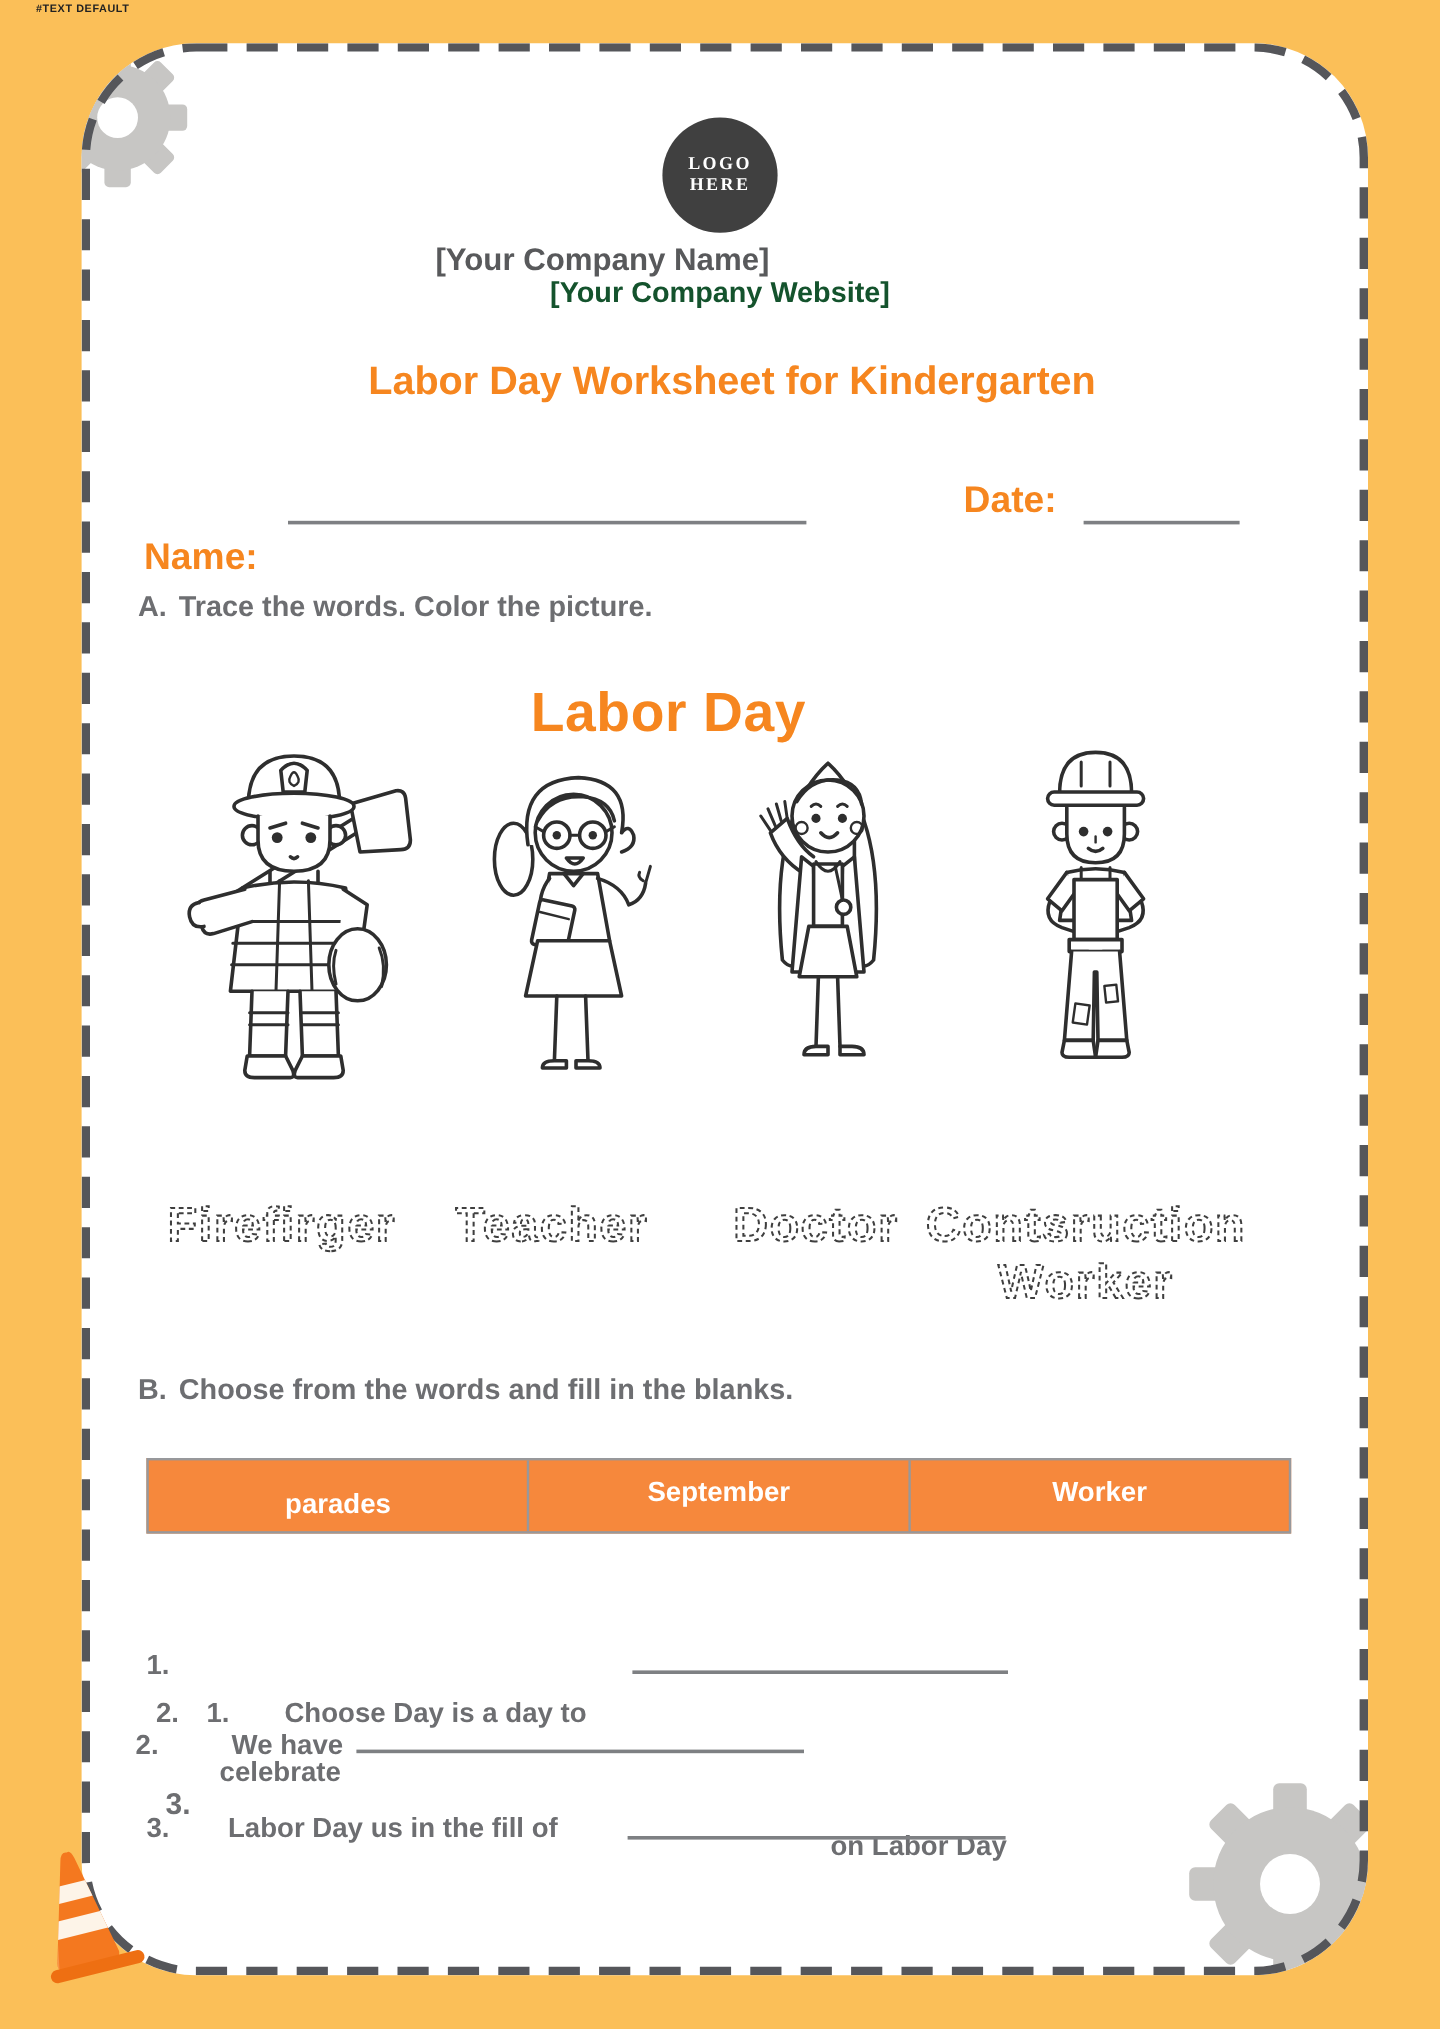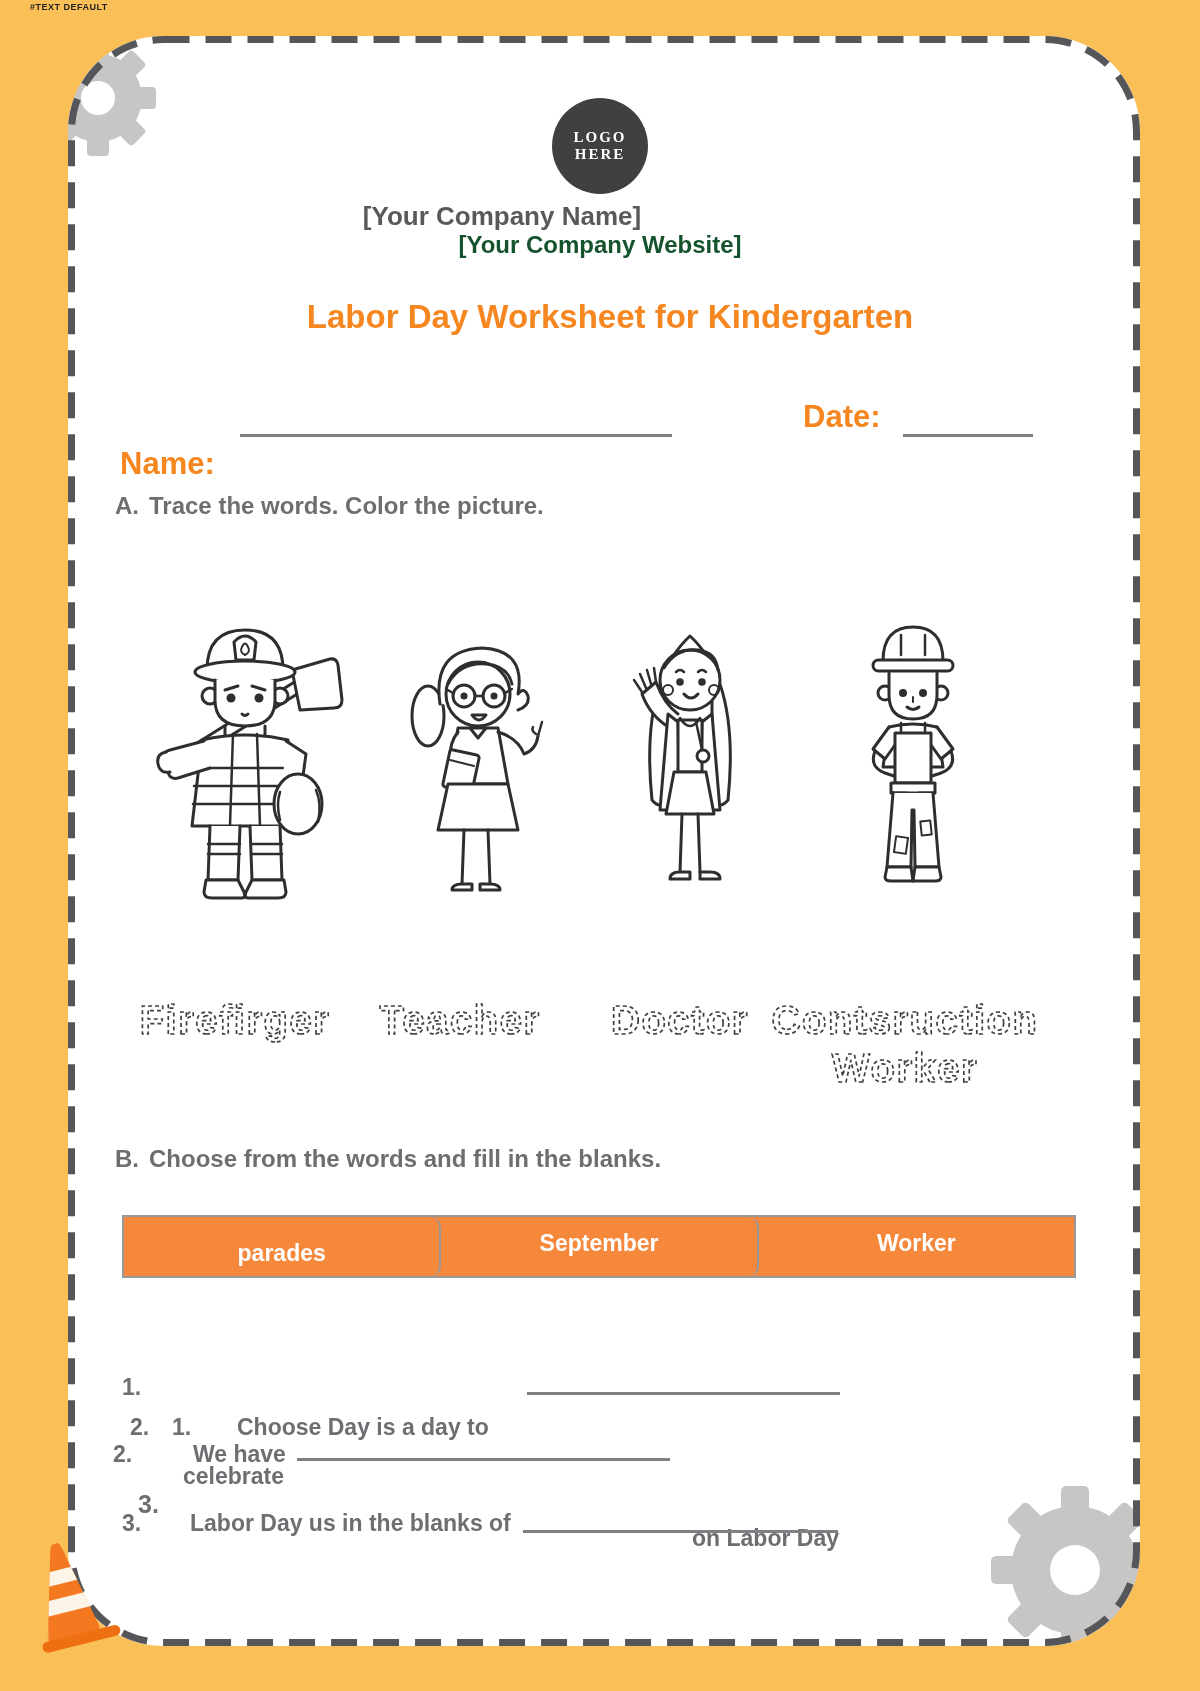--- a/index.html
+++ b/index.html
@@ -41,21 +41,21 @@
   .figure{position:absolute;}
   .fig-stroke{stroke:#2e2e2e;stroke-width:3;fill:none;stroke-linecap:round;stroke-linejoin:round;}
 
   .trace-svg{position:absolute;left:0;top:986px;width:1200px;height:110px;}
   .trace-word{font-family:"Liberation Sans",sans-serif;font-size:40px;font-weight:bold;letter-spacing:1.5px;
     fill:none;stroke:#3f3f3f;stroke-width:1.7;stroke-dasharray:4 3;}
 
   .word-bank{position:absolute;left:122px;top:1215px;width:954px;height:63px;display:flex;
     background:#F6883C;border:2px solid #97989B;box-sizing:border-box;}
   .word-bank .cell{flex:1;display:flex;align-items:center;justify-content:center;
-    color:#ffffff;font-size:23px;font-weight:bold;border-right:2px solid #97989B;border-radius:10px;}
+    color:#ffffff;font-size:23px;font-weight:bold;border-right:2px solid #97989B;}
   .word-bank .cell:last-child{border-right:none;}
   .word-bank .cell:nth-child(1) span{transform:translateY(7px);display:inline-block;}
   .word-bank .cell:nth-child(2) span,.word-bank .cell:nth-child(3) span{transform:translateY(-3px);display:inline-block;}
 
   .qtext{position:absolute;font-size:23px;font-weight:bold;color:#6D6E71;white-space:nowrap;}
   .blank{position:absolute;height:3px;background:#7E8083;}
 </style>
 </head>
 <body>
 
@@ -99,20 +99,21 @@
 
     <div class="name-label">Name:</div>
     <div class="name-line"></div>
     <div class="date-label">Date:</div>
     <div class="date-line"></div>
 
     <div class="section-label sec-a">
       <span class="pfx">A.</span><span>Trace the words. Color the picture.</span>
     </div>
 
+    <div class="big-heading">Labor Day</div>
 
     <svg class="figure" style="left:130px;top:608px;width:230px;height:300px;" viewBox="0 0 230 300">
       <g class="fig-stroke">
         <path d="M48 147 L166 73 L172 83 L54 157 Z" fill="#fff"></path>
         <path d="M162 62 L200 51 Q207 50 208 57 L212 92 Q212 100 204 100 L170 102 Z" fill="#fff"></path>
         <path d="M77 62 Q77 22 115 22 Q153 22 153 62 Z" fill="#fff"></path>
         <path d="M104 34 Q115 22 126 34 L124 52 L106 52 Z" fill="#fff"></path>
         <path d="M112 39 Q115 32 118 39 Q121 44 115 47 Q109 44 112 39" stroke-width="2"></path>
         <ellipse cx="115" cy="64" rx="50" ry="11" fill="#fff"></ellipse>
         <circle cx="80" cy="88" r="8" fill="#fff"></circle>
@@ -252,21 +253,21 @@
     <div class="qtext" style="left:237px;top:1414px;">Choose Day is a day to</div>
 
     <div class="qtext" style="left:113px;top:1441px;">2.</div>
     <div class="qtext" style="left:193px;top:1441px;">We have</div>
     <div class="blank" style="left:297px;top:1458px;width:373px;"></div>
     <div class="qtext" style="left:692px;top:1525px;">on Labor Day</div>
     <div class="qtext" style="left:183px;top:1463px;">celebrate</div>
 
     <div class="qtext" style="left:138px;top:1490px;font-size:25px;">3.</div>
     <div class="qtext" style="left:122px;top:1510px;">3.</div>
-    <div class="qtext" style="left:190px;top:1510px;">Labor Day us in the blanks of</div>
+    <div class="qtext" style="left:190px;top:1510px;">Labor Day us in the fill of</div>
     <div class="blank" style="left:523px;top:1530px;width:315px;"></div>
 
   </div>
 
   <svg class="border-overlay" viewBox="0 0 1072 1610">
     <rect x="3.5" y="3.5" width="1065" height="1603" rx="92" fill="none" stroke="#55565A" stroke-width="7" stroke-dasharray="26 16"></rect>
   </svg>
 
   <svg class="cone" viewBox="0 0 100 125">
     <g transform="rotate(-14 45 110)">

